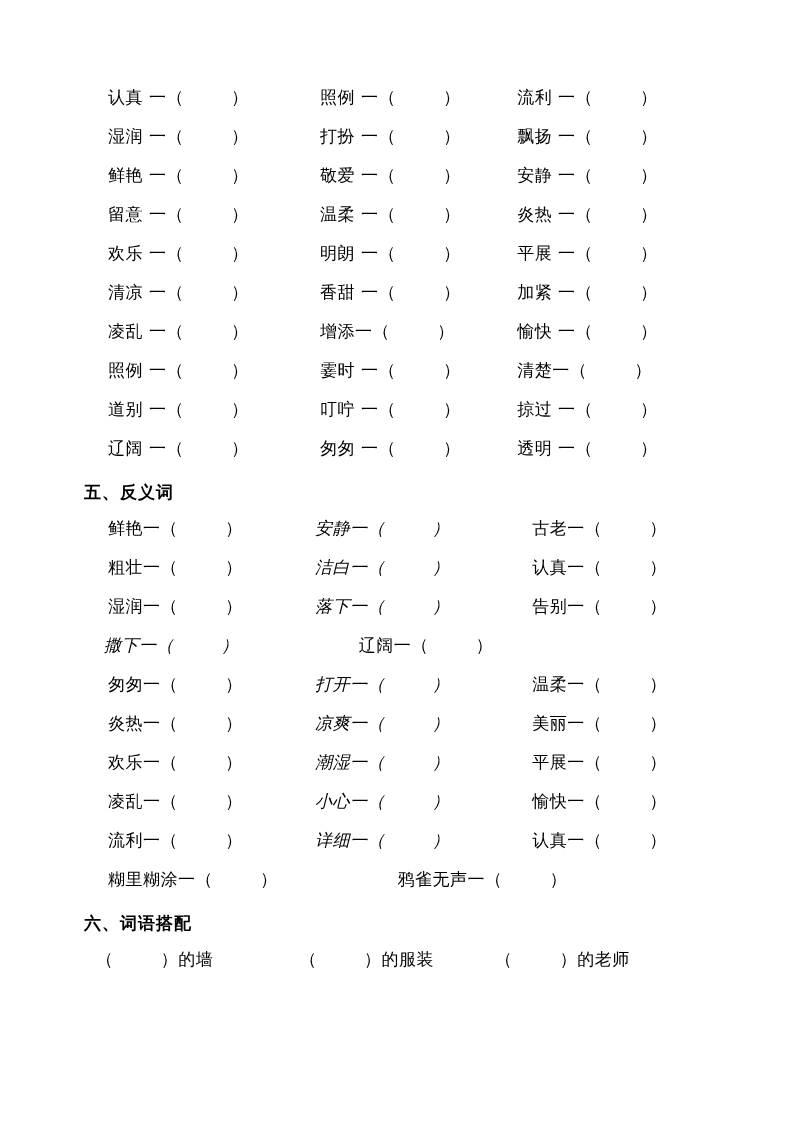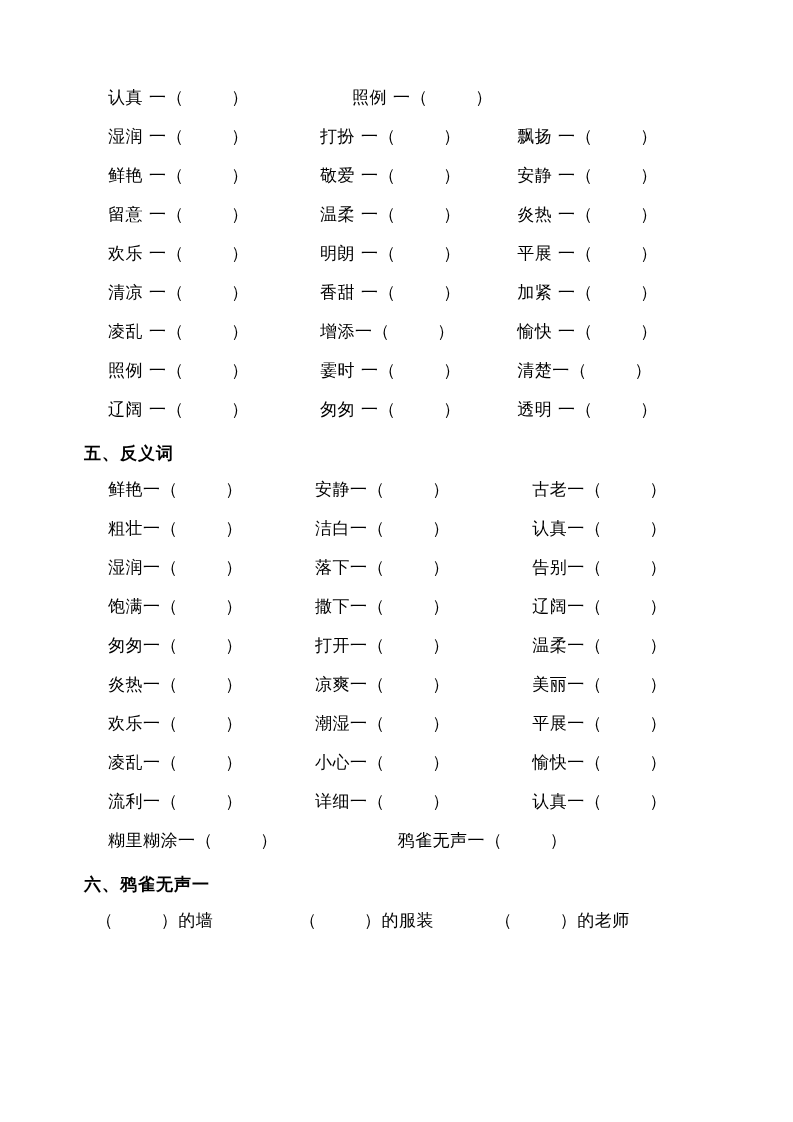--- a/index.html
+++ b/index.html
@@ -39,21 +39,21 @@
 
   .section-title {
     font-size: 17px;
     font-weight: bold;
     line-height: 26px;
     margin: 18px 0 10px 12px;
     letter-spacing: 1px;
   }
   
   .s5 .c1 { width: 200px; padding-left: 36px; }
-  .s5 .c2 { width: 198px; padding-left: 32px; }
+  .s5 .c2 { width: 198px; padding-left: 32px; font-style: italic; }
   .s5 .c3 { width: 200px; padding-left: 24px; text-align: center; }
 
   .wide-row {
     display: flex;
     align-items: baseline;
     margin-bottom: 13px;
     padding-left: 36px;
   }
   .wide-row .w1 { width: 300px; }
   .wide-row .w2 { width: 300px; }
@@ -74,20 +74,21 @@
 <body>
 
 <div class="page">
 
   <div class="spacer-top"></div>
 
   <div class="s4">
     <div class="row">
       <span class="cell c1">认真 一（        ）</span>
       <span class="cell c2">照例 一（        ）</span>
+      <span class="cell c3">流利 一（        ）</span>
     </div>
     <div class="row">
       <span class="cell c1">湿润 一（        ）</span>
       <span class="cell c2">打扮 一（        ）</span>
       <span class="cell c3">飘扬 一（        ）</span>
     </div>
     <div class="row">
       <span class="cell c1">鲜艳 一（        ）</span>
       <span class="cell c2">敬爱 一（        ）</span>
       <span class="cell c3">安静 一（        ）</span>
@@ -111,20 +112,25 @@
       <span class="cell c1">凌乱 一（        ）</span>
       <span class="cell c2">增添一（        ）</span>
       <span class="cell c3">愉快 一（        ）</span>
     </div>
     <div class="row">
       <span class="cell c1">照例 一（        ）</span>
       <span class="cell c2">霎时 一（        ）</span>
       <span class="cell c3">清楚一（        ）</span>
     </div>
     <div class="row">
+      <span class="cell c1">道别 一（        ）</span>
+      <span class="cell c2">叮咛 一（        ）</span>
+      <span class="cell c3">掠过 一（        ）</span>
+    </div>
+    <div class="row">
       <span class="cell c1">辽阔 一（        ）</span>
       <span class="cell c2">匆匆 一（        ）</span>
       <span class="cell c3">透明 一（        ）</span>
     </div>
   </div>
 
   <div class="section-title">五、反义词</div>
   <div class="s5">
     <div class="row">
       <span class="cell c1">鲜艳一（        ）</span>
@@ -135,21 +141,20 @@
       <span class="cell c1">粗壮一（        ）</span>
       <span class="cell c2">洁白一（        ）</span>
       <span class="cell c3">认真一（        ）</span>
     </div>
     <div class="row">
       <span class="cell c1">湿润一（        ）</span>
       <span class="cell c2">落下一（        ）</span>
       <span class="cell c3">告别一（        ）</span>
     </div>
     <div class="row">
-      <span class="cell c1">饱满一（        ）</span>
       <span class="cell c2">撒下一（        ）</span>
       <span class="cell c3">辽阔一（        ）</span>
     </div>
     <div class="row">
       <span class="cell c1">匆匆一（        ）</span>
       <span class="cell c2">打开一（        ）</span>
       <span class="cell c3">温柔一（        ）</span>
     </div>
     <div class="row">
       <span class="cell c1">炎热一（        ）</span>
@@ -170,21 +175,21 @@
       <span class="cell c1">流利一（        ）</span>
       <span class="cell c2">详细一（        ）</span>
       <span class="cell c3">认真一（        ）</span>
     </div>
     <div class="wide-row">
       <span class="cell w1">糊里糊涂一（        ）</span>
       <span class="cell w2">鸦雀无声一（        ）</span>
     </div>
   </div>
 
-  <div class="section-title">六、鸦雀无声一</div>
+  <div class="section-title">六、词语搭配</div>
   <div class="s6">
     <div class="s6row">
       <span class="cell k1">（        ）的墙</span>
       <span class="cell k2">（        ）的服装</span>
       <span class="cell k3">（        ）的老师</span>
     </div>
   </div>
 
 </div>
 

